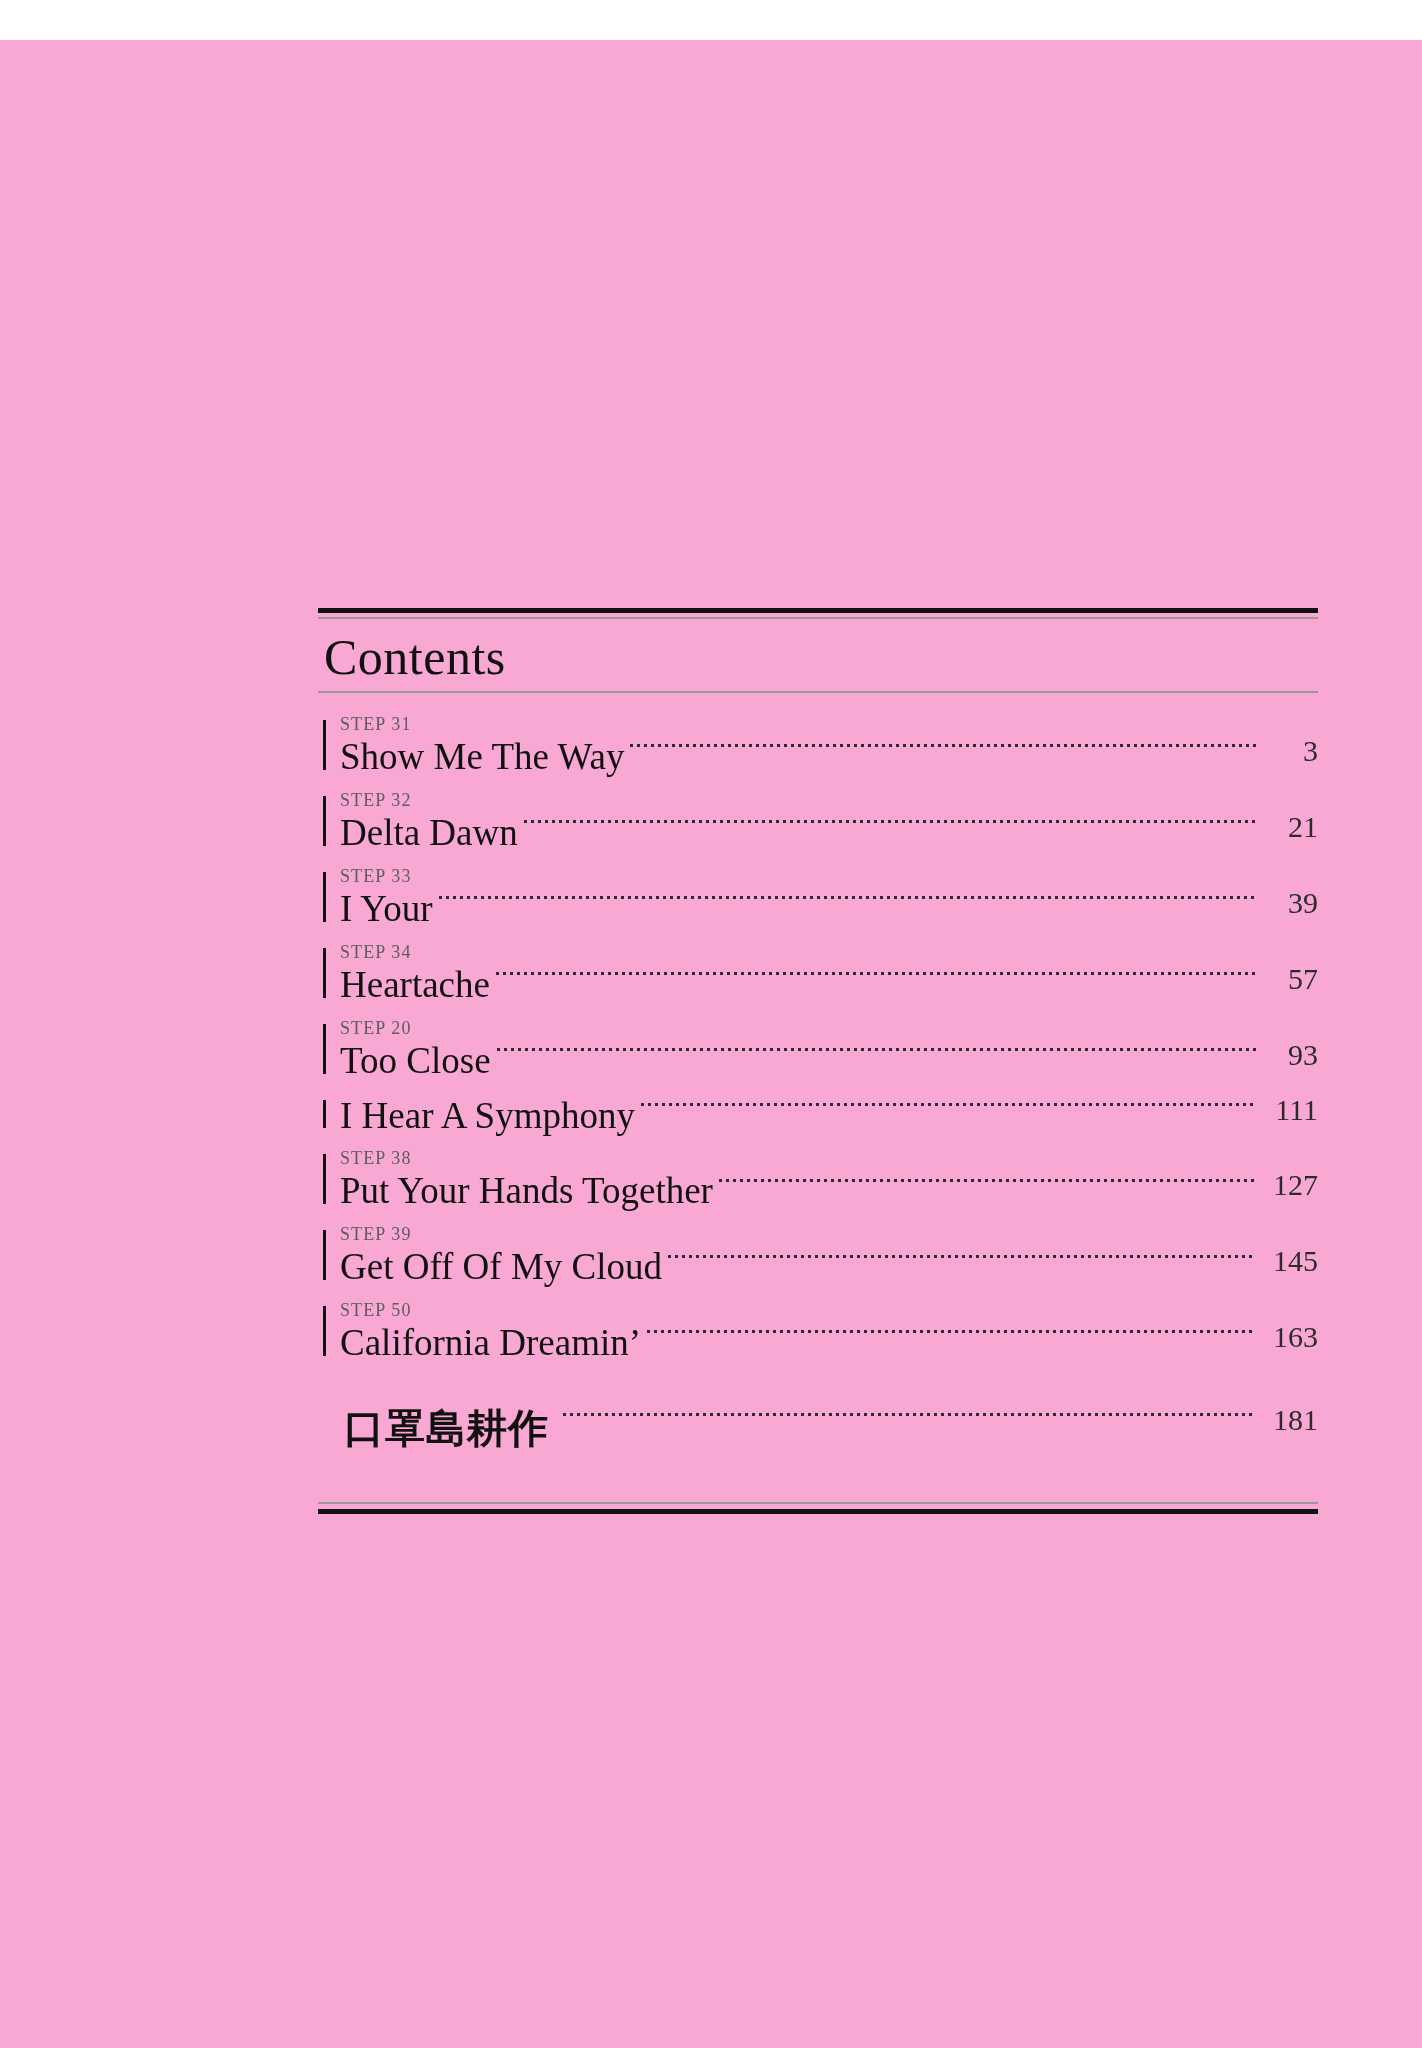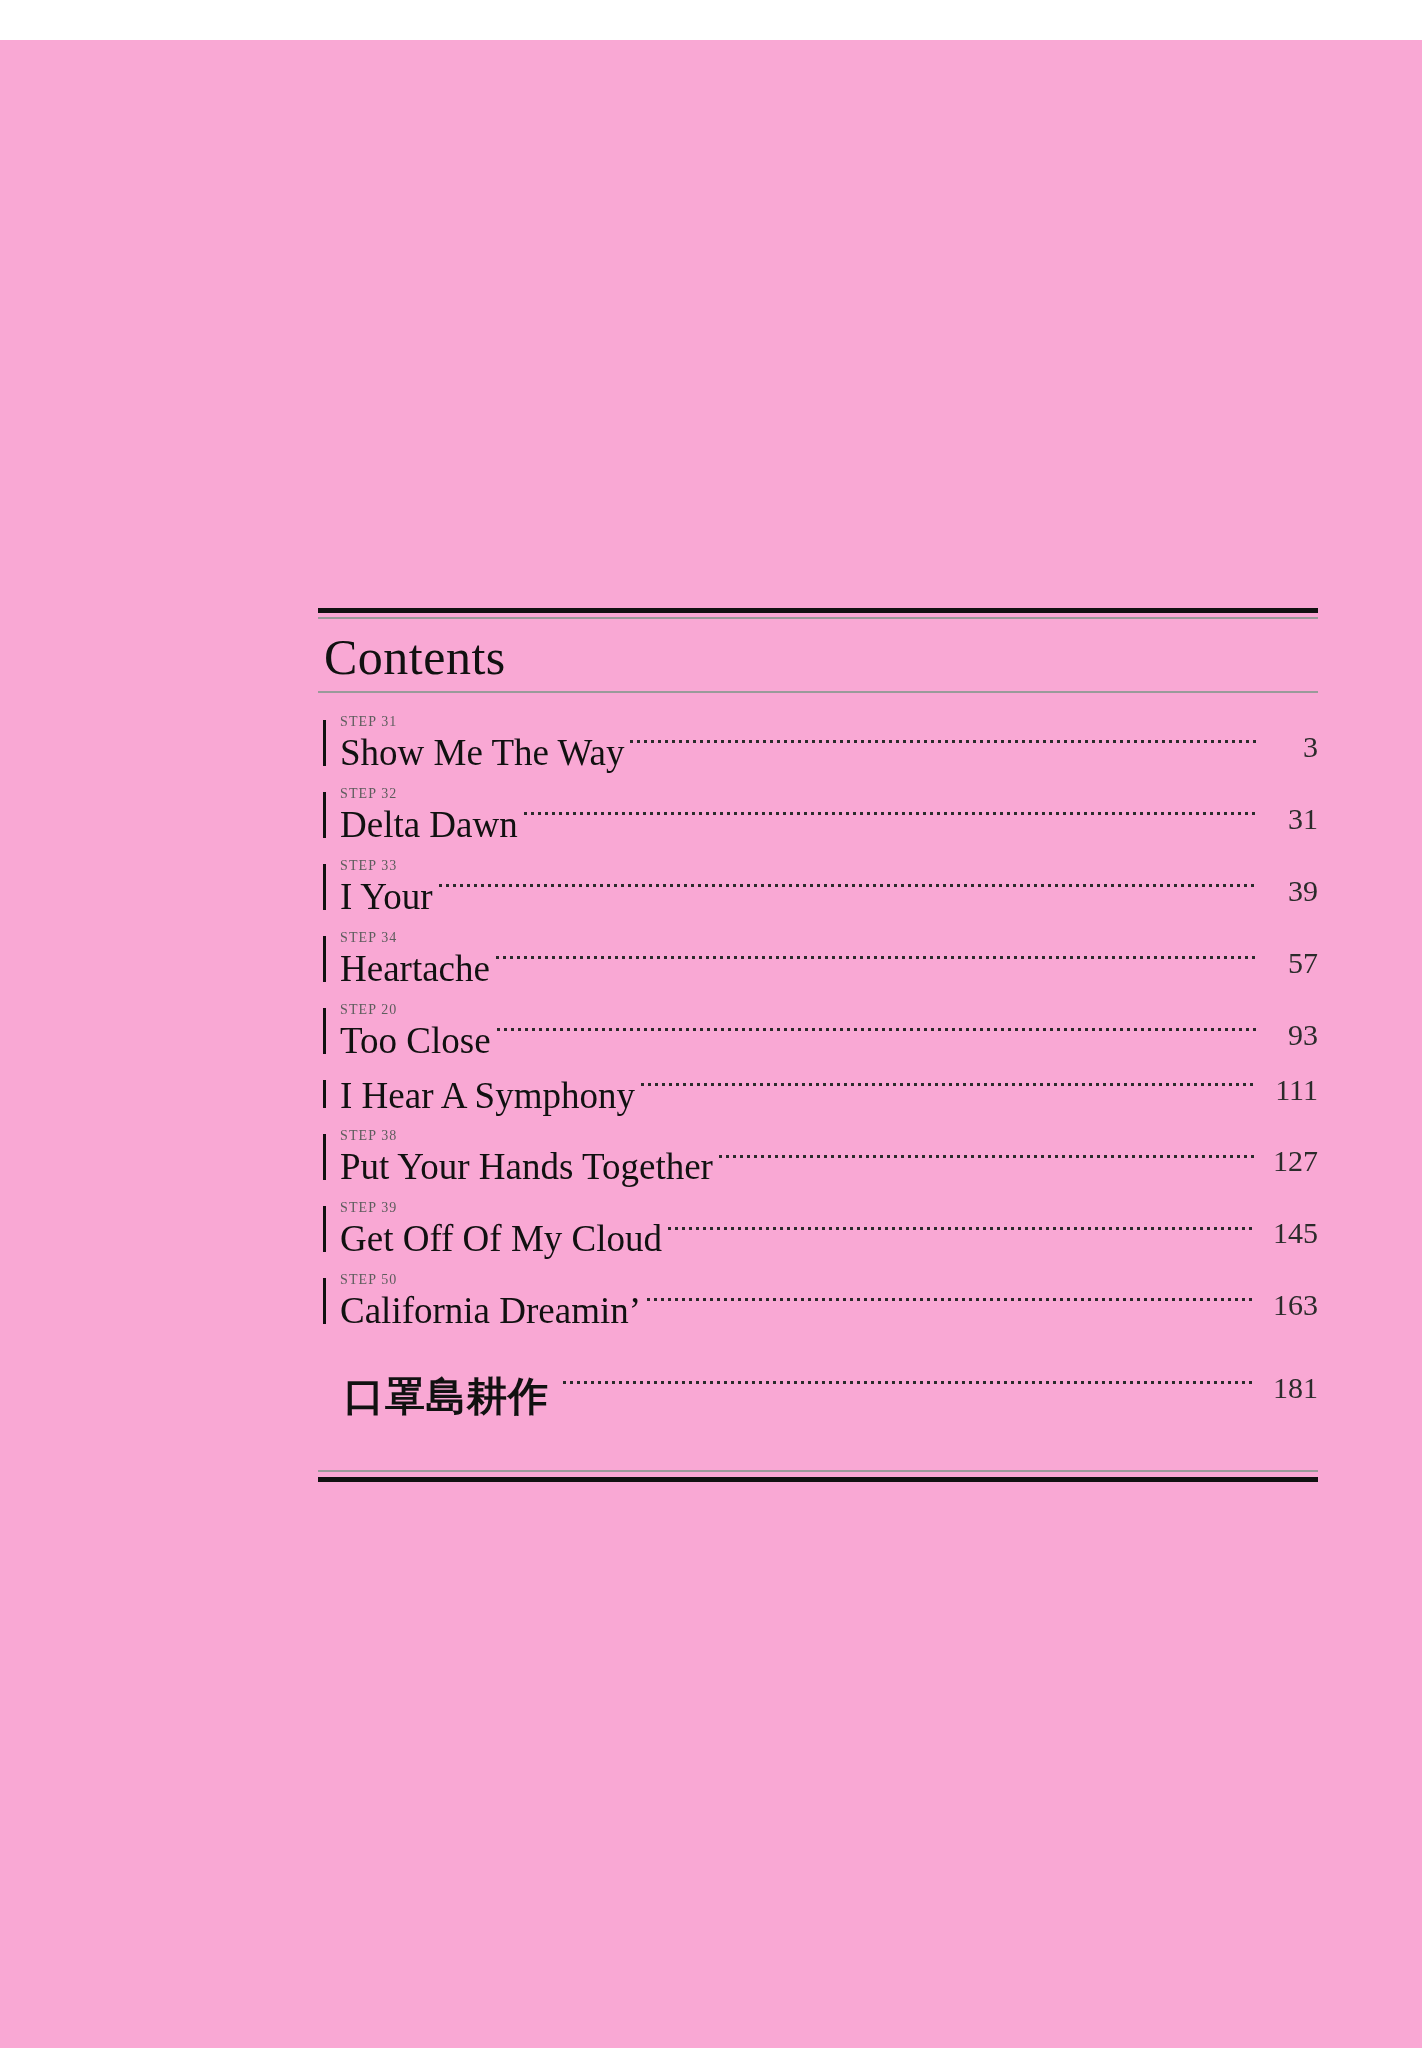--- a/index.html
+++ b/index.html
@@ -75,21 +75,21 @@
   .toc-entry .bar {
     position: absolute;
     left: 5px;
     top: 5px;
     bottom: 9px;
     width: 3px;
     background: #111111;
   }
   .step-label {
     font-family: "Liberation Serif", "DejaVu Serif", serif;
-    font-size: 14px;
+    font-size: 18px;
     line-height: 1.0;
     letter-spacing: 1.1px;
     color: #5d5d5d;
     display: block;
     padding: 0 0 3px 2px;
   }
   .entry-row {
     display: flex;
     align-items: flex-start;
     width: 100%;
@@ -175,21 +175,21 @@
             <span class="leader"></span>
             <span class="entry-page">3</span>
           </div>
         </li>
         <li class="toc-entry">
           <span class="bar"></span>
           <span class="step-label">STEP 32</span>
           <div class="entry-row">
             <span class="entry-title">Delta Dawn</span>
             <span class="leader"></span>
-            <span class="entry-page">31</span>
+            <span class="entry-page">21</span>
           </div>
         </li>
         <li class="toc-entry">
           <span class="bar"></span>
           <span class="step-label">STEP 33</span>
           <div class="entry-row">
             <span class="entry-title">I Your</span>
             <span class="leader"></span>
             <span class="entry-page">39</span>
           </div>

